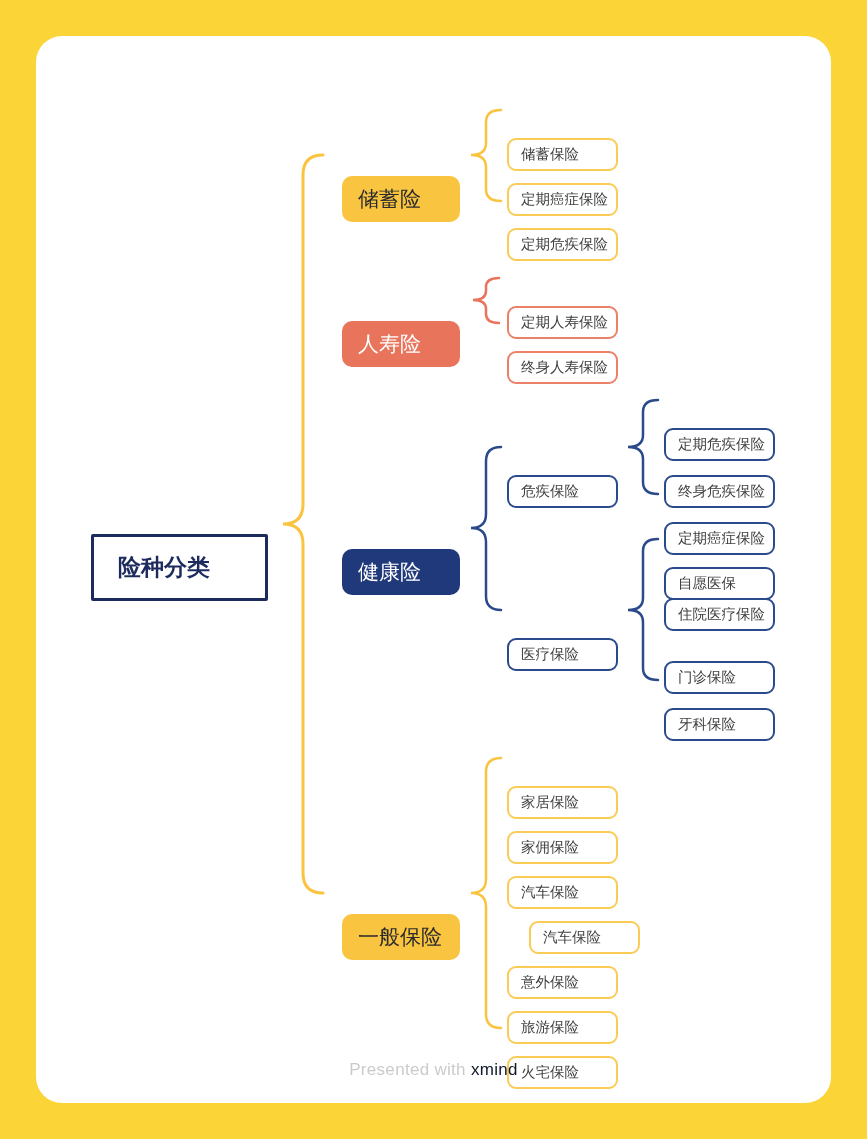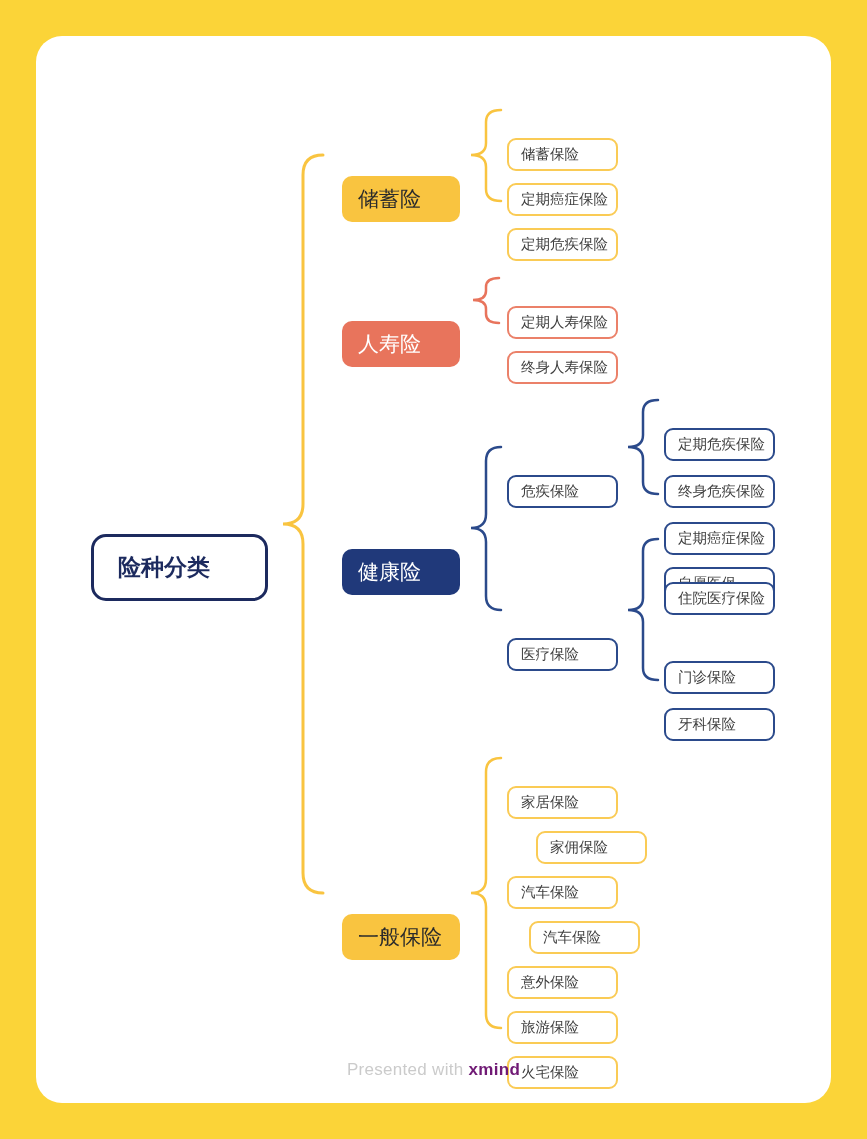--- a/index.html
+++ b/index.html
@@ -15,21 +15,21 @@
   }
   .stage{position:absolute;left:0;top:0;width:867px;height:1139px;}
   svg.links{position:absolute;left:0;top:0;pointer-events:none;}
   .node{
     position:absolute;box-sizing:border-box;
     display:flex;align-items:center;
     white-space:nowrap;cursor:default;margin-top:44px;
   }
   .root-node{
     left:91px;top:490px;width:177px;height:67px;
-    background:#ffffff;border:3px solid #1C2A5E;border-radius:15px;
+    background:#ffffff;border:3px solid #1C2A5E;border-radius:2px;
     padding-left:24px;font-size:23px;font-weight:bold;color:#1C2A5E;
   }
   .branch{
     width:118px;height:46px;border-radius:10px;
     padding-left:16px;font-size:21px;
   }
   .f-yellow{background:#F9C440;color:#2B2B2B;}
   .f-red{background:#E8745C;color:#ffffff;}
   .f-navy{background:#20397A;color:#ffffff;}
   .leaf{
@@ -37,21 +37,21 @@
     padding-left:12px;font-size:14.5px;color:#3E3E3E;border:2px solid;
   }
   .b-yellow{border-color:#FACB55;}
   .b-red{border-color:#EB8169;}
   .b-navy{border-color:#2B4A8B;}
   .footer{
     position:absolute;left:36px;top:1060px;width:795px;
     text-align:center;font-size:17px;color:#CBCBCB;
     font-family:"Liberation Sans",sans-serif;letter-spacing:.3px;
   }
-  .footer b{color:#701a75;font-weight:bold;}
+  .footer b{color:#0f172a;font-weight:normal;}
 </style>
 </head>
 <body>
 
 <div class="card"></div>
 
 <div class="stage">
   <svg class="links" width="867" height="1139">
       <path d="M 323 155 Q 303 155 303 175 L 303 504 Q 303 524 283 524 Q 303 524 303 544 L 303 873 Q 303 893 323 893" fill="none" stroke="#F9C440" stroke-width="3" stroke-linecap="round"></path>
       <path d="M 501 110 Q 486 110 486 122 L 486 143 Q 486 155 471 155 Q 486 155 486 167 L 486 189 Q 486 201 501 201" fill="none" stroke="#F9C440" stroke-width="2.5" stroke-linecap="round"></path>
@@ -77,26 +77,26 @@
   <div class="node leaf b-red" style="left:507px;top:307px">终身人寿保险</div>
 
   <div class="node leaf b-navy" style="left:507px;top:431px">危疾保险</div>
   <div class="node leaf b-navy" style="left:507px;top:594px">医疗保险</div>
 
   <div class="node leaf b-navy" style="left:664px;top:384px">定期危疾保险</div>
   <div class="node leaf b-navy" style="left:664px;top:431px">终身危疾保险</div>
   <div class="node leaf b-navy" style="left:664px;top:478px">定期癌症保险</div>
 
   <div class="node leaf b-navy" style="left:664px;top:523px">自愿医保</div>
-  <div class="node leaf b-navy" style="left:664px;top:538px">住院医疗保险</div>
+  <div class="node leaf b-navy" style="left:664px;top:554px">住院医疗保险</div>
   <div class="node leaf b-navy" style="left:664px;top:617px">门诊保险</div>
   <div class="node leaf b-navy" style="left:664px;top:664px">牙科保险</div>
 
   <div class="node leaf b-yellow" style="left:507px;top:742px">家居保险</div>
-  <div class="node leaf b-yellow" style="left:536px;top:787px">家佣保险</div>
+  <div class="node leaf b-yellow" style="left:507px;top:787px">家佣保险</div>
   <div class="node leaf b-yellow" style="left:507px;top:832px">汽车保险</div>
   <div class="node leaf b-yellow" style="left:529px;top:877px">汽车保险</div>
   <div class="node leaf b-yellow" style="left:507px;top:922px">意外保险</div>
   <div class="node leaf b-yellow" style="left:507px;top:967px">旅游保险</div>
   <div class="node leaf b-yellow" style="left:507px;top:1012px">火宅保险</div>
 
   <div class="footer">
     <span>Presented with</span>
     <b>xmind</b>
   </div>

